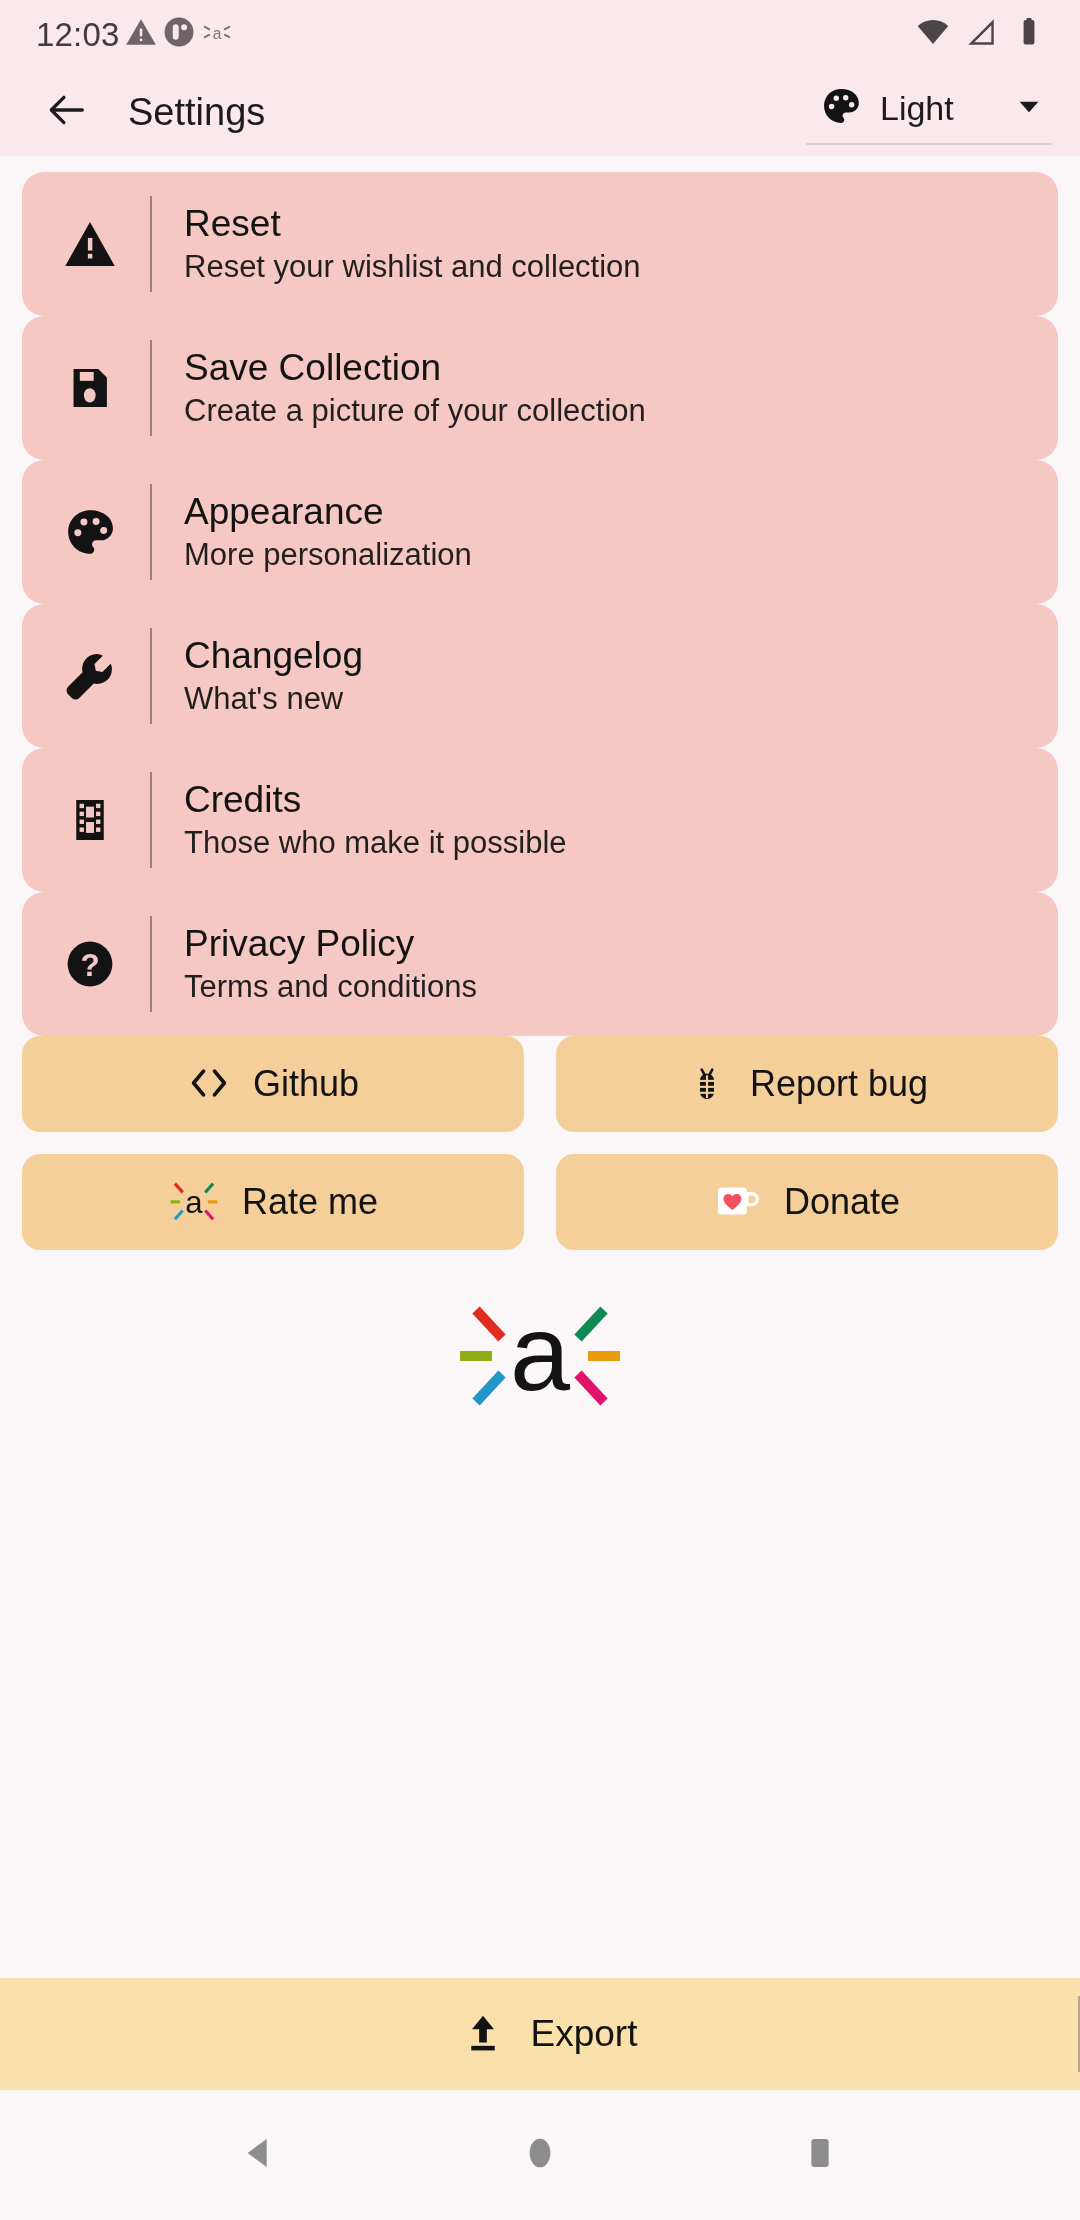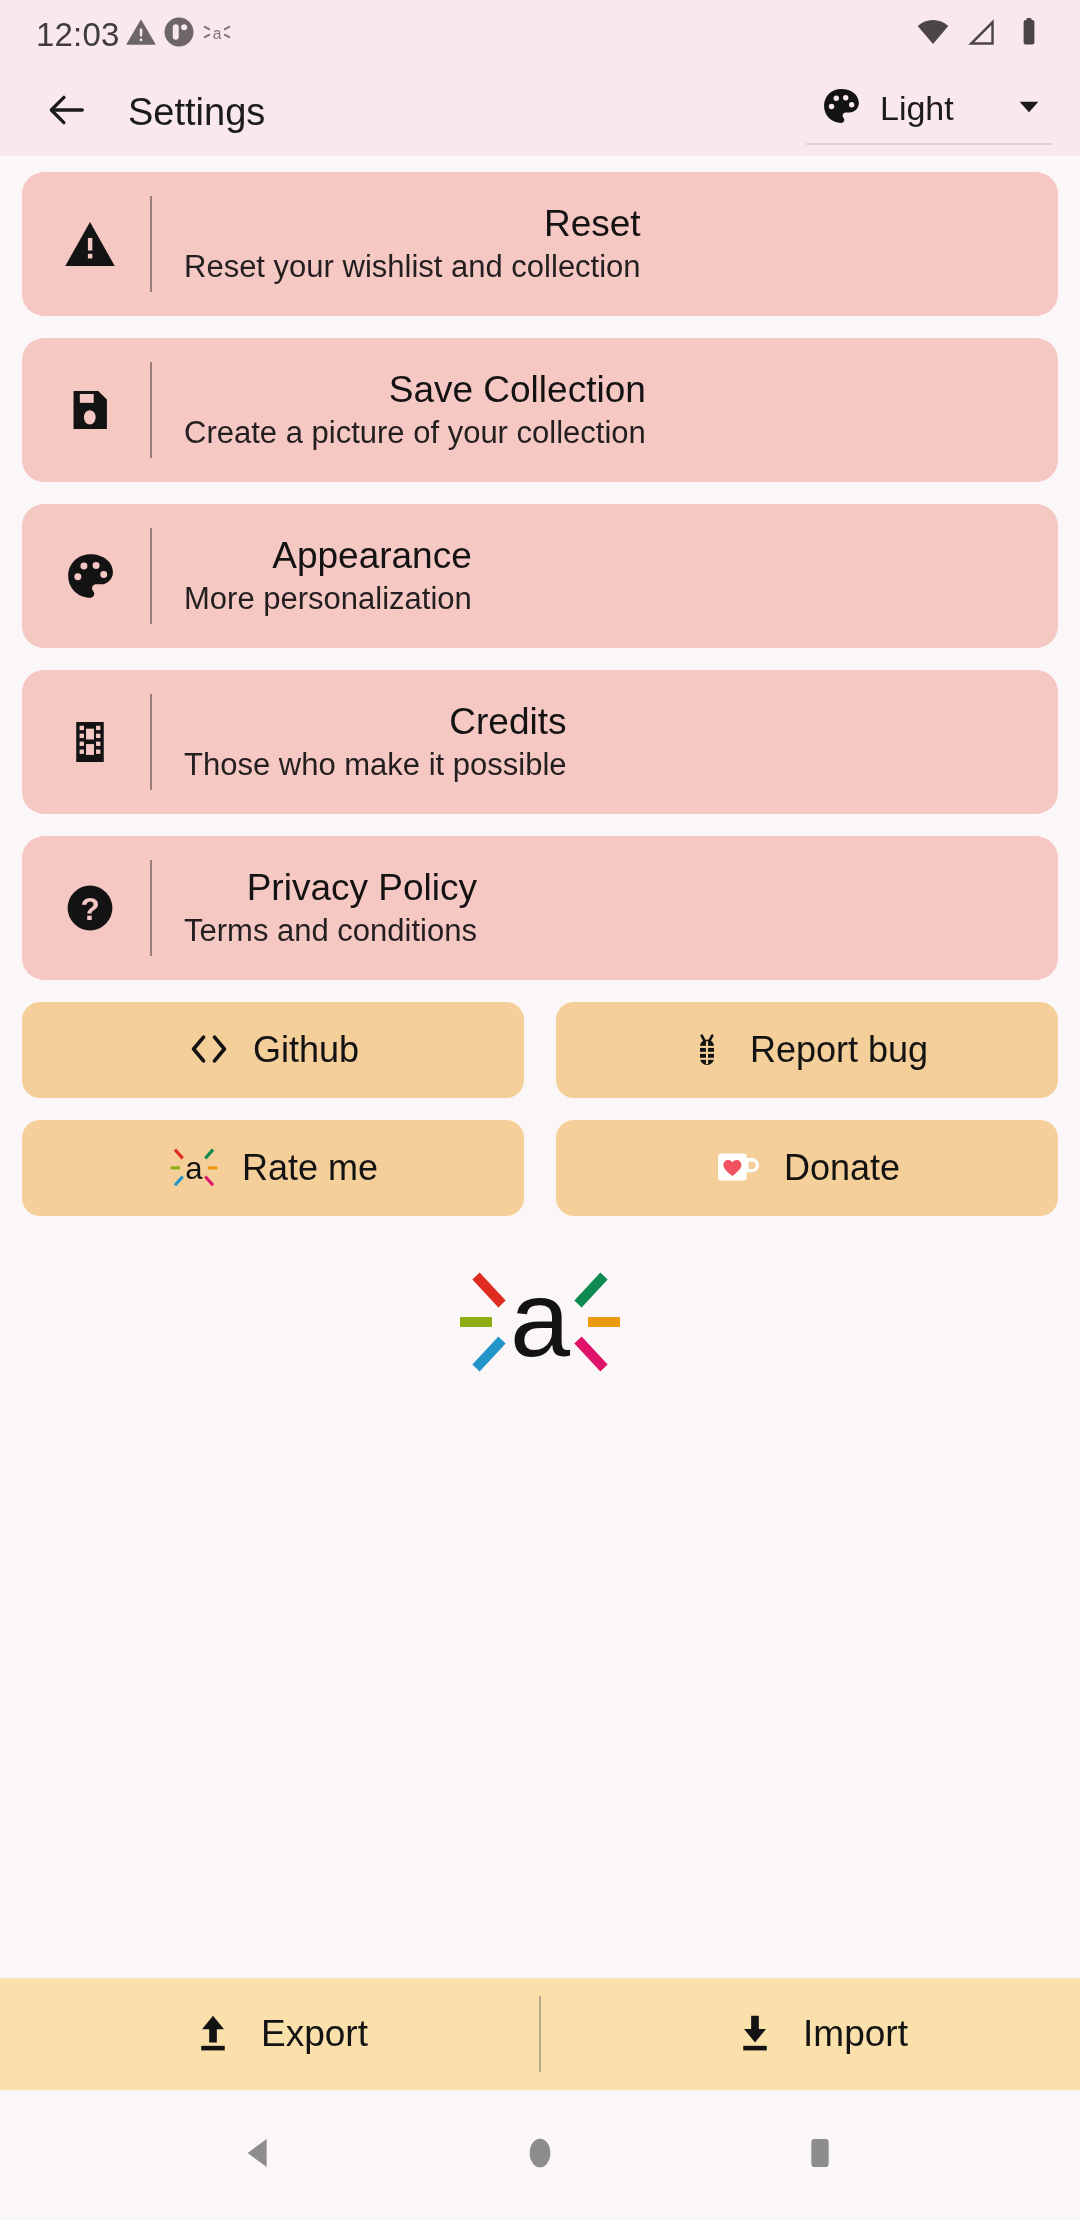--- a/index.html
+++ b/index.html
@@ -98,25 +98,23 @@
     flex: 1 1 auto;
     background: #fbf7f8;
     padding: 16px 22px 0 22px;
     overflow: hidden;
   }
 
   .setting-card {
     background: #f6c8c3;
     border-radius: 22px;
     height: 144px;
-    margin-bottom: 22px;
     display: flex;
     align-items: center;
     padding: 0 0 0 8px;
-    text-align: right;
   }
   .card-icon {
     width: 120px;
     display: flex;
     align-items: center;
     justify-content: center;
     flex: 0 0 auto;
   }
   .card-divider {
     width: 2px;
@@ -351,20 +349,32 @@
           <circle cx="18.1" cy="11.3" r="1.55" fill="#f6c8c3"></circle>
         </svg>
       </div>
       <div class="card-divider"></div>
       <div class="card-text">
         <div class="card-title">Appearance</div>
         <div class="card-sub">More personalization</div>
       </div>
     </div>
 
+    <div class="setting-card">
+      <div class="card-icon">
+        <svg width="56" height="56" viewBox="0 0 24 24">
+          <path d="M14.9 2.6a6.3 6.3 0 0 0-6.1 7.8L2.6 16.6a2.3 2.3 0 0 0 0 3.2l1.6 1.6a2.3 2.3 0 0 0 3.2 0l6.2-6.2a6.3 6.3 0 0 0 7.8-6.1c0-.9-.2-1.7-.5-2.4l-3.6 3.6-2.8-.6-.6-2.8 3.6-3.6a6.2 6.2 0 0 0-2.6-.7z" fill="#141313"></path>
+        </svg>
+      </div>
+      <div class="card-divider"></div>
+      <div class="card-text">
+        <div class="card-title">Changelog</div>
+        <div class="card-sub">What's new</div>
+      </div>
+    </div>
 
     <div class="setting-card">
       <div class="card-icon">
         <svg width="50" height="50" viewBox="0 0 24 24">
           <rect x="5.4" y="2.4" width="13.2" height="19.2" fill="#141313"></rect>
           <g fill="#f6c8c3">
             <rect x="7" y="4.2" width="2.1" height="2.1"></rect>
               <rect x="7" y="8" width="2.1" height="2.1"></rect>
             <rect x="7" y="11.8" width="2.1" height="2.1"></rect>
               <rect x="7" y="15.6" width="2.1" height="2.1"></rect>
@@ -479,29 +489,20 @@
     <button class="bottom-btn">
       <span>
         <svg width="44" height="44" viewBox="0 0 24 24">
           <path d="M12 2.6 L18 10 H14.1 V17.2 H9.9 V10 H6 Z" fill="#141313"></path>
           <rect x="5.6" y="19" width="12.8" height="2.5" fill="#141313"></rect>
         </svg>
       </span>
       <span class="bottom-label">Export</span>
     </button>
     <div class="bottom-sep"></div>
-    <button class="bottom-btn">
-      <span>
-        <svg width="44" height="44" viewBox="0 0 24 24">
-          <path d="M12 17.2 L18 9.8 H14.1 V2.6 H9.9 V9.8 H6 Z" fill="#141313"></path>
-          <rect x="5.6" y="19" width="12.8" height="2.5" fill="#141313"></rect>
-        </svg>
-      </span>
-      <span class="bottom-label">Import</span>
-    </button>
   </div>
 
   <div class="nav-bar">
     <div class="nav-btn">
       <span>
         <svg width="40" height="40" viewBox="0 0 24 24">
             <path d="M16 3.6 L16 20.4 L4.6 12 Z" fill="#8d8d8d"></path>
           </svg>
       </span>
     </div>

